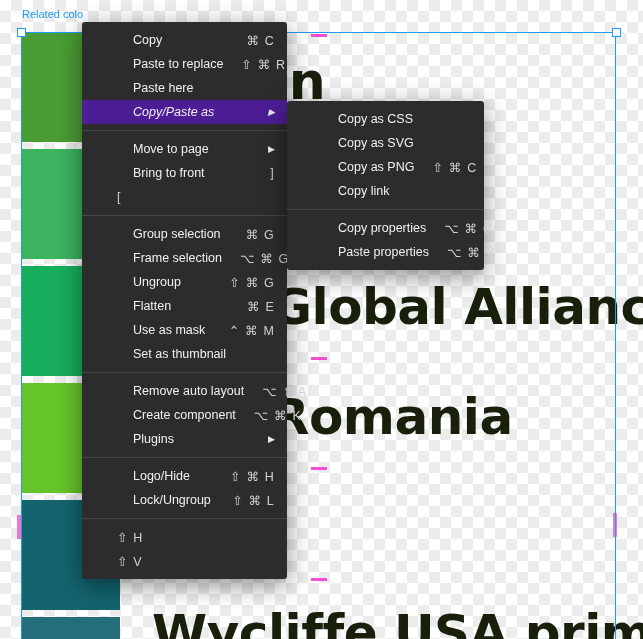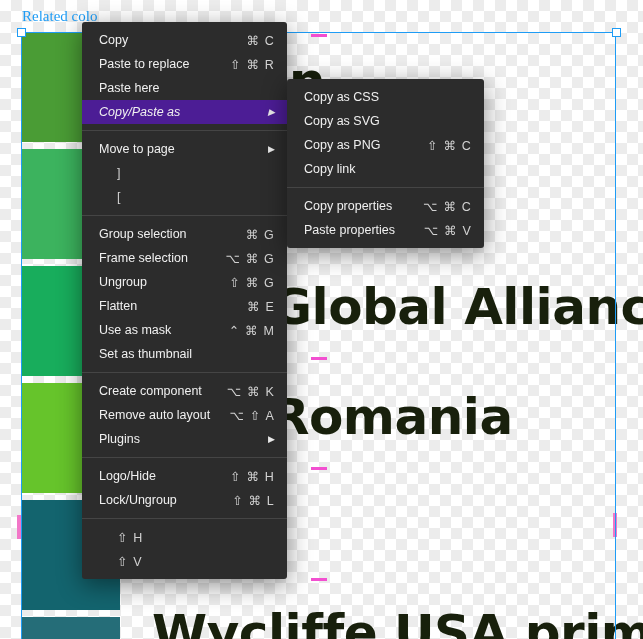--- a/index.html
+++ b/index.html
@@ -66,23 +66,23 @@
     background: #ffffff;
     border: 1.4px solid #1e9cf5;
   }
   #handle-tl { left: -5px; top: -5px; }
   #handle-tr { left: 590px; top: -5px; }
 
   #sel-label {
     position: absolute;
     left: 22px;
     top: 8px;
-    font-size: 15px;
+    font-size: 11px;
     color: #1e9cf5;
-    font-family: Liberation Serif, serif;
+    font-family: Liberation Sans, sans-serif;
     white-space: nowrap;
   }
 
   .pink-mark-h {
     position: absolute;
     height: 3px;
     background: #f24fd0;
   }
   .pink-mark-v {
     position: absolute;
@@ -94,34 +94,34 @@
   .menu {
     position: absolute;
     background: #2c2c2c;
     border-radius: 3px;
     padding: 6px 0;
     box-shadow: 0 6px 24px rgba(0,0,0,0.45);
     font-family: "Liberation Sans", sans-serif;
     user-select: none;
   }
   #main-menu { left: 82px; top: 22px; width: 205px; }
-  #sub-menu  { left: 287px; top: 79px; width: 197px; }
+  #sub-menu  { left: 287px; top: 101px; width: 197px; }
 
   .menu-item {
     display: flex;
     align-items: center;
     height: 24px;
     padding: 0 12px 0 17px;
     color: #f0f0f0;
     font-size: 12.5px;
     cursor: default;
     white-space: nowrap;
   }
   .menu-item.highlight { background: #4c1d95; font-style: italic; }
-  .menu-item .label { flex: 1; }
+  .menu-item .label { flex: 1; margin-left: 34px; }
   .menu-item .shortcut {
     color: #d2d2d2;
     font-size: 12.5px;
     letter-spacing: 1.2px;
     margin-left: 18px;
   }
   .menu-item .arrow {
     margin-left: 18px;
     font-size: 9px;
     color: #e8e8e8;
@@ -186,20 +186,21 @@
       <div class="menu-item highlight">
         <span class="label">Copy/Paste as</span>
         <span class="arrow">▶</span>
       </div>
       <div class="separator"></div>
       <div class="menu-item">
         <span class="label">Move to page</span>
         <span class="arrow">▶</span>
       </div>
       <div class="menu-item">
+        <span class="label">Bring to front</span>
         <span class="shortcut">]</span>
       </div>
       <div class="menu-item">
         <span class="shortcut">[</span>
       </div>
       <div class="separator"></div>
       <div class="menu-item">
         <span class="label">Group selection</span>
         <span class="shortcut">⌘ G</span>
       </div>
@@ -217,28 +218,28 @@
       </div>
       <div class="menu-item">
         <span class="label">Use as mask</span>
         <span class="shortcut">⌃ ⌘ M</span>
       </div>
       <div class="menu-item">
         <span class="label">Set as thumbnail</span>
       </div>
       <div class="separator"></div>
       <div class="menu-item">
+        <span class="label">Remove auto layout</span>
+        <span class="shortcut">⌥ ⇧ A</span>
+      </div>
+      <div class="menu-item">
         <span class="label">Create component</span>
         <span class="shortcut">⌥ ⌘ K</span>
       </div>
       <div class="menu-item">
-        <span class="label">Remove auto layout</span>
-        <span class="shortcut">⌥ ⇧ A</span>
-      </div>
-      <div class="menu-item">
         <span class="label">Plugins</span>
         <span class="arrow">▶</span>
       </div>
       <div class="separator"></div>
       <div class="menu-item">
         <span class="label">Logo/Hide</span>
         <span class="shortcut">⇧ ⌘ H</span>
       </div>
       <div class="menu-item">
         <span class="label">Lock/Ungroup</span>

